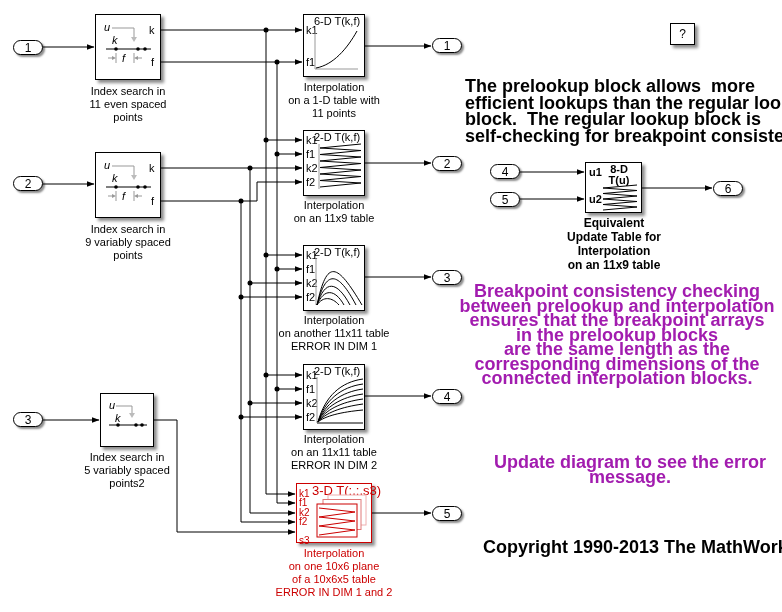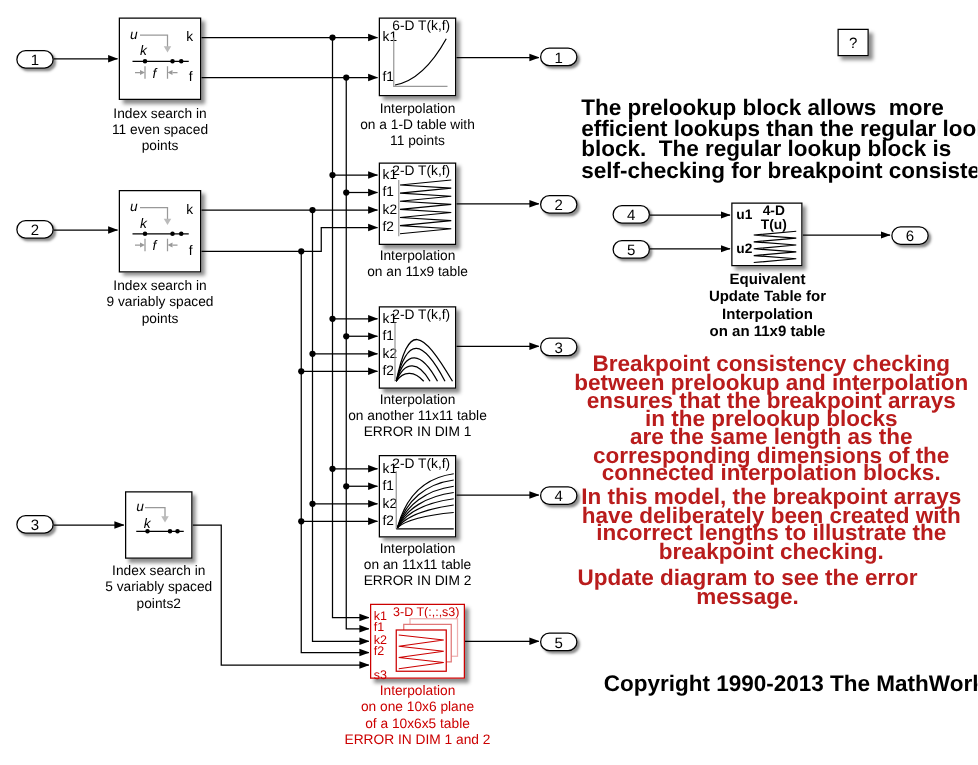--- a/index.html
+++ b/index.html
@@ -11,28 +11,28 @@
   .block.err{border-color:#CC0000;}
   .oval{position:absolute;width:30px;height:15px;background:#fff;border:1px solid #000;
         border-radius:8px;box-shadow:2px 2px 2px rgba(0,0,0,.45);z-index:2;
         font:12px/14px "Liberation Sans",sans-serif;text-align:center;box-sizing:border-box;}
   .port{position:absolute;z-index:3;font:11px/12px "Liberation Sans",sans-serif;}
   .port.b{font-weight:bold;text-align:center;}
   .port.r{color:#CC0000;font:10px/10px "Liberation Sans",sans-serif;}
   .btitle{position:absolute;z-index:3;font:11px/11px "Liberation Sans",sans-serif;
           text-align:center;white-space:pre;}
   .btitle.b{font-weight:bold;}
-  .btitle.r{color:#CC0000;font-size:10px;}
+  .btitle.r{color:#CC0000;font-size:13px;}
   .cap{position:absolute;z-index:2;transform:translateX(-50%);text-align:center;
        white-space:pre;font:11px/13px "Liberation Sans",sans-serif;}
   .cap.r{color:#CC0000;}
   .cap.b{font-weight:bold;font-size:12px;line-height:14px;}
   .note{position:absolute;z-index:2;font-weight:bold;font-size:18px;line-height:16.5px;
         white-space:pre;}
-  .note.blue{color:#b91c1c;transform:translateX(-50%);text-align:center;line-height:14.5px;}
+  .note.blue{color:#a21caf;transform:translateX(-50%);text-align:center;line-height:14.5px;}
   .iconsvg{position:absolute;z-index:3;}
   .help{position:absolute;left:670px;top:23px;width:25px;height:22px;background:#fff;
         border:1px solid #000;box-shadow:3px 3px 3px rgba(0,0,0,.45);z-index:2;
         font:12px/20px "Liberation Sans",sans-serif;text-align:center;box-sizing:border-box;}
   svg text{font-family:"Liberation Sans",sans-serif;}
 </style>
 </head>
 <body>
 
 <div id="canvas">
@@ -227,21 +227,21 @@
     </g>
   </svg>
   <svg class="iconsvg" style="left:315px;top:493px" width="54" height="46" viewBox="0 0 54 46">
     <rect x="13" y="2" width="38" height="30" stroke="#eeb0b0" fill="#fff"></rect>
     <rect x="8" y="6.5" width="38" height="30" stroke="#e07878" fill="#fff"></rect>
     <rect x="2" y="11" width="40" height="33" stroke="#CC0000" fill="#fff"></rect>
     <path d="M4,42 L40,37 L4,33 L40,28 L4,24 L40,19 L4,15" stroke="#CC0000" fill="none"></path>
   </svg>
 
   <div class="block" style="left:585px;top:162px;width:57px;height:51px"></div>
-  <span class="btitle b" style="left:597px;top:164px;width:44px">4-D
+  <span class="btitle b" style="left:597px;top:164px;width:44px">8-D
 T(u)</span>
   <span class="port b" style="left:589px;top:166px">u1</span>
   <span class="port b" style="left:589px;top:193px">u2</span>
   <svg class="iconsvg" style="left:601px;top:183px" width="38" height="28" viewBox="0 0 38 28">
     <path d="M36,2 L2,5 L36,7.5 L2,10.5 L36,13 L2,16 L36,18.5 L2,21.5 L36,24 L2,27" stroke="#000" fill="none"></path>
   </svg>
 
   <div class="cap" style="left:128px;top:85px">Index search in
 11 even spaced
 points</div>
@@ -275,23 +275,19 @@
 efficient lookups than the regular lookup
 block.  The regular lookup block is
 self-checking for breakpoint consistency.</div>
   <div class="note blue" style="left:617px;top:284px">Breakpoint consistency checking
 between prelookup and interpolation
 ensures that the breakpoint arrays
 in the prelookup blocks
 are the same length as the
 corresponding dimensions of the
 connected interpolation blocks.</div>
-  <div class="note blue" style="left:617px;top:390px">In this model, the breakpoint arrays
-have deliberately been created with
-incorrect lengths to illustrate the
-breakpoint checking.</div>
-  <div class="note blue" style="left:598px;top:455px">Update diagram to see the error
+  <div class="note blue" style="left:630px;top:455px">Update diagram to see the error
 message.</div>
   <div class="note" style="left:483px;top:539px">Copyright 1990-2013 The MathWorks, Inc.</div>
 
   <div class="help">?</div>
 
 </div>
 
 </body></html>

